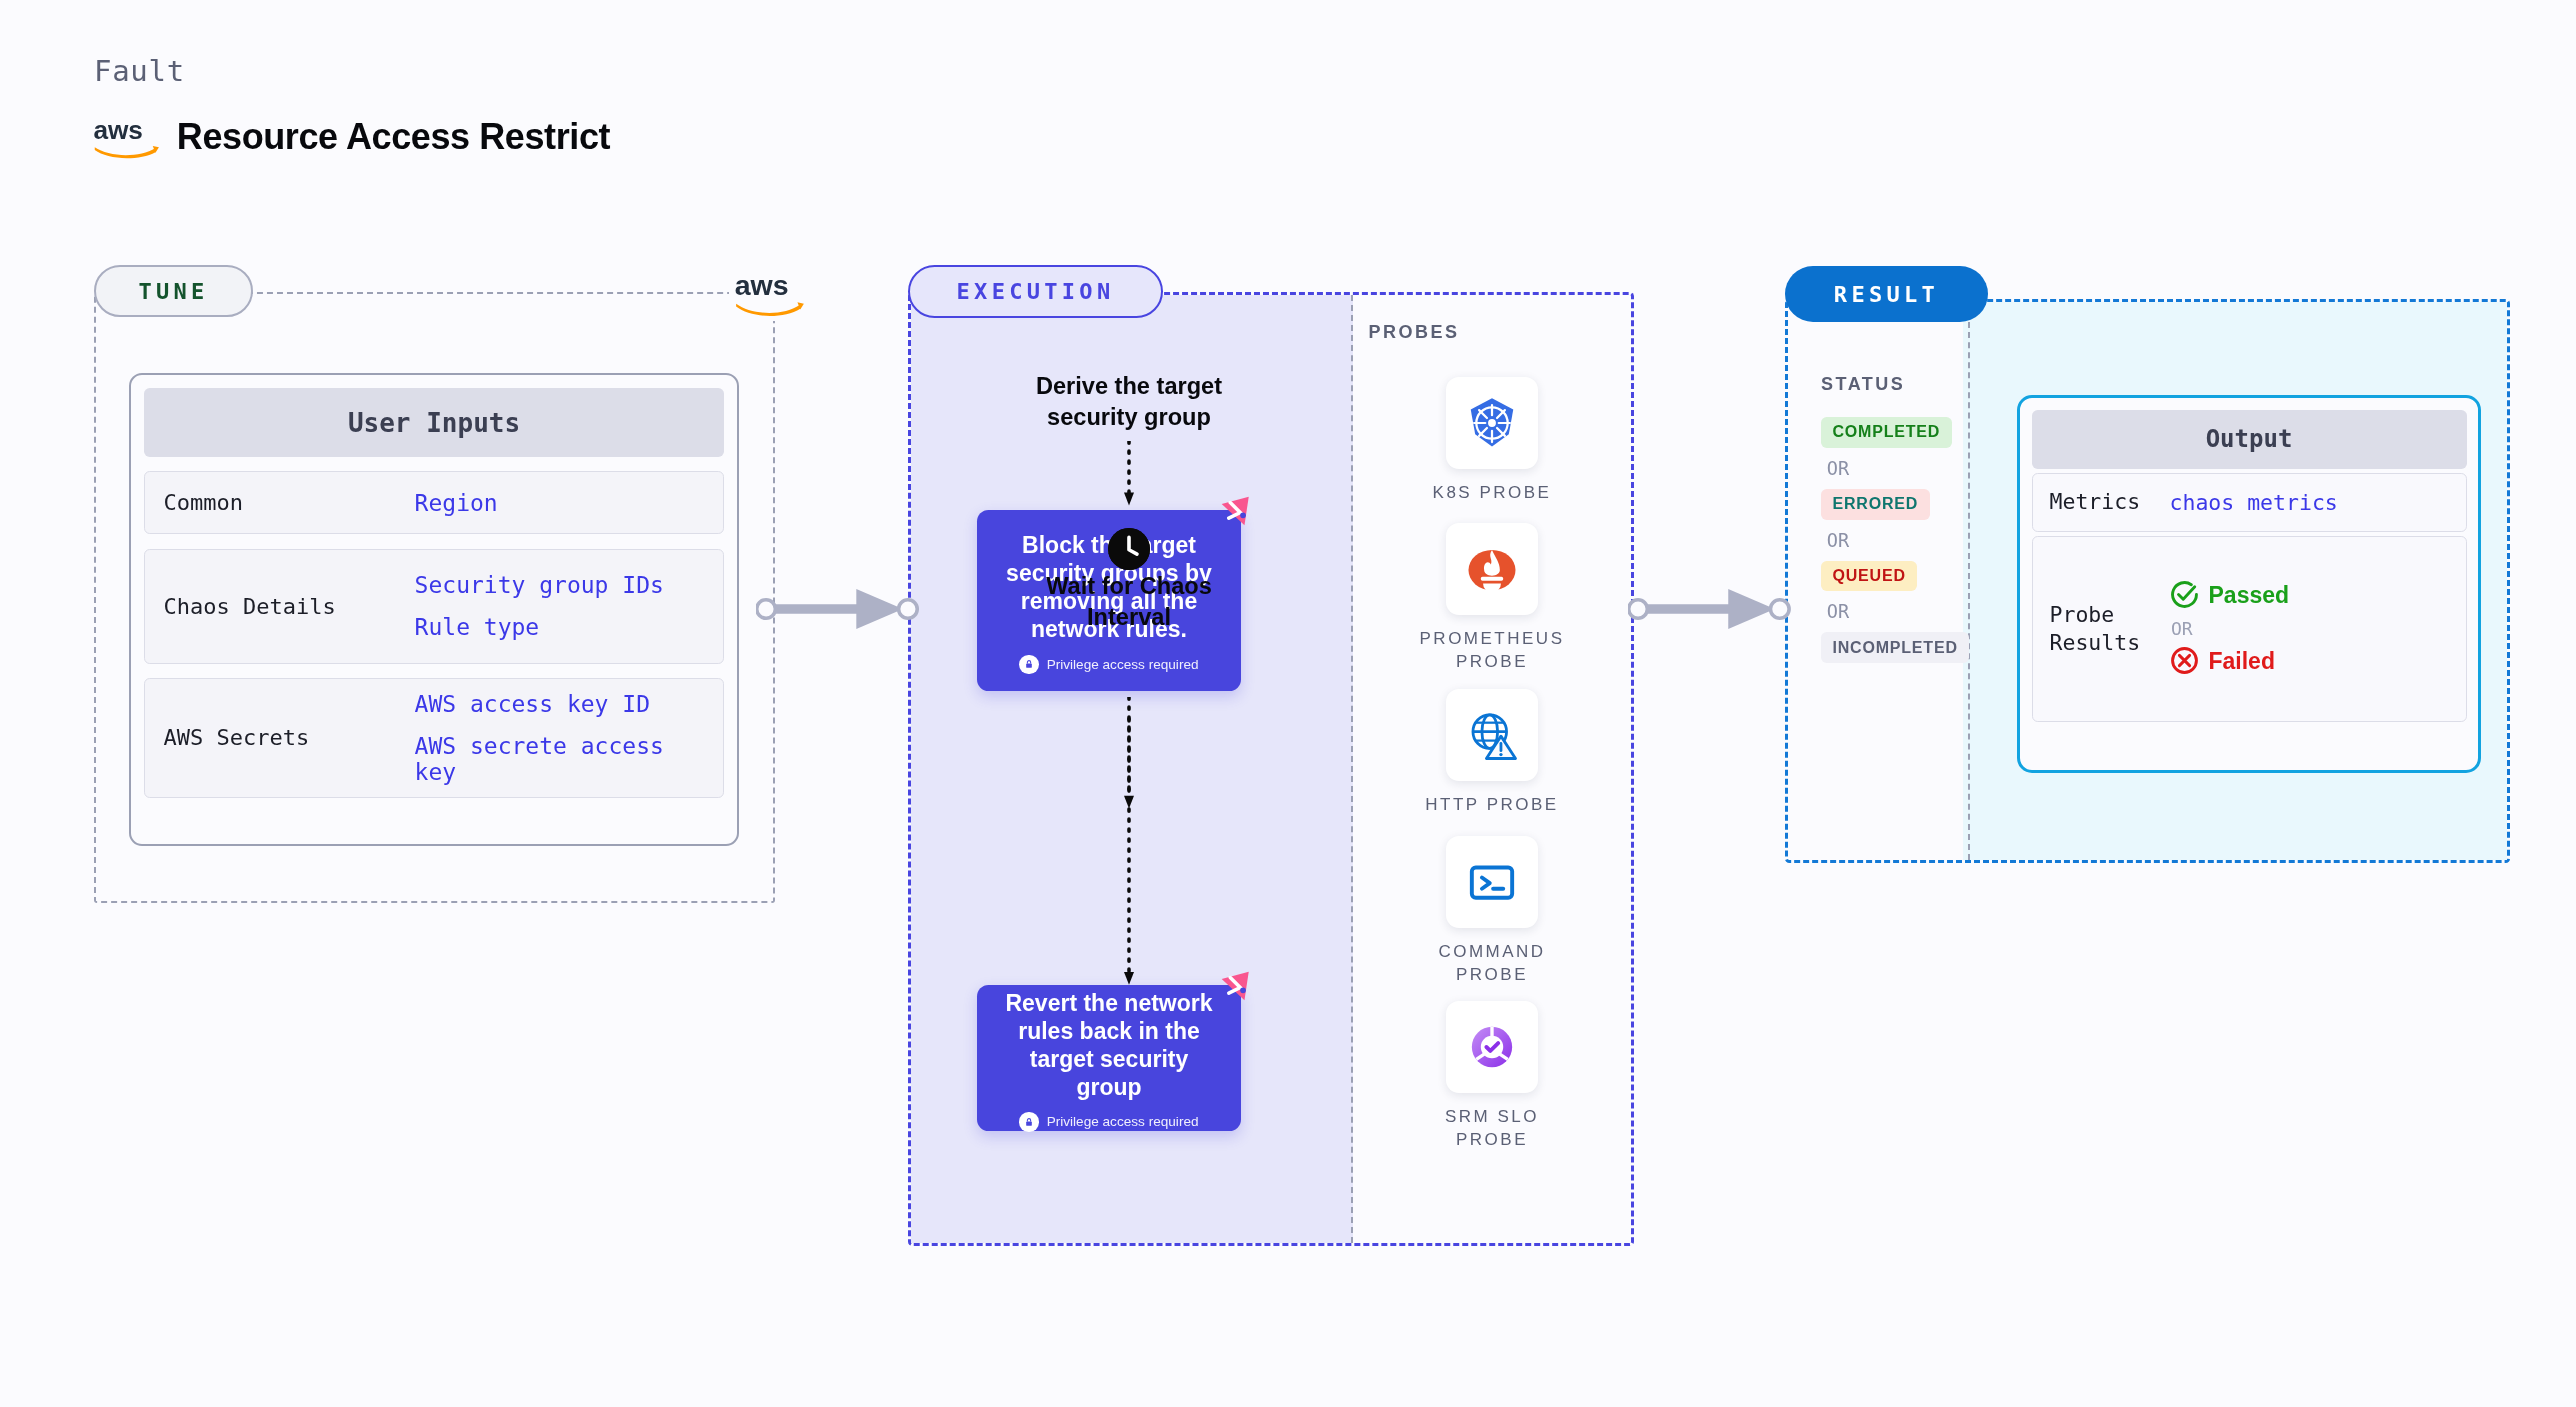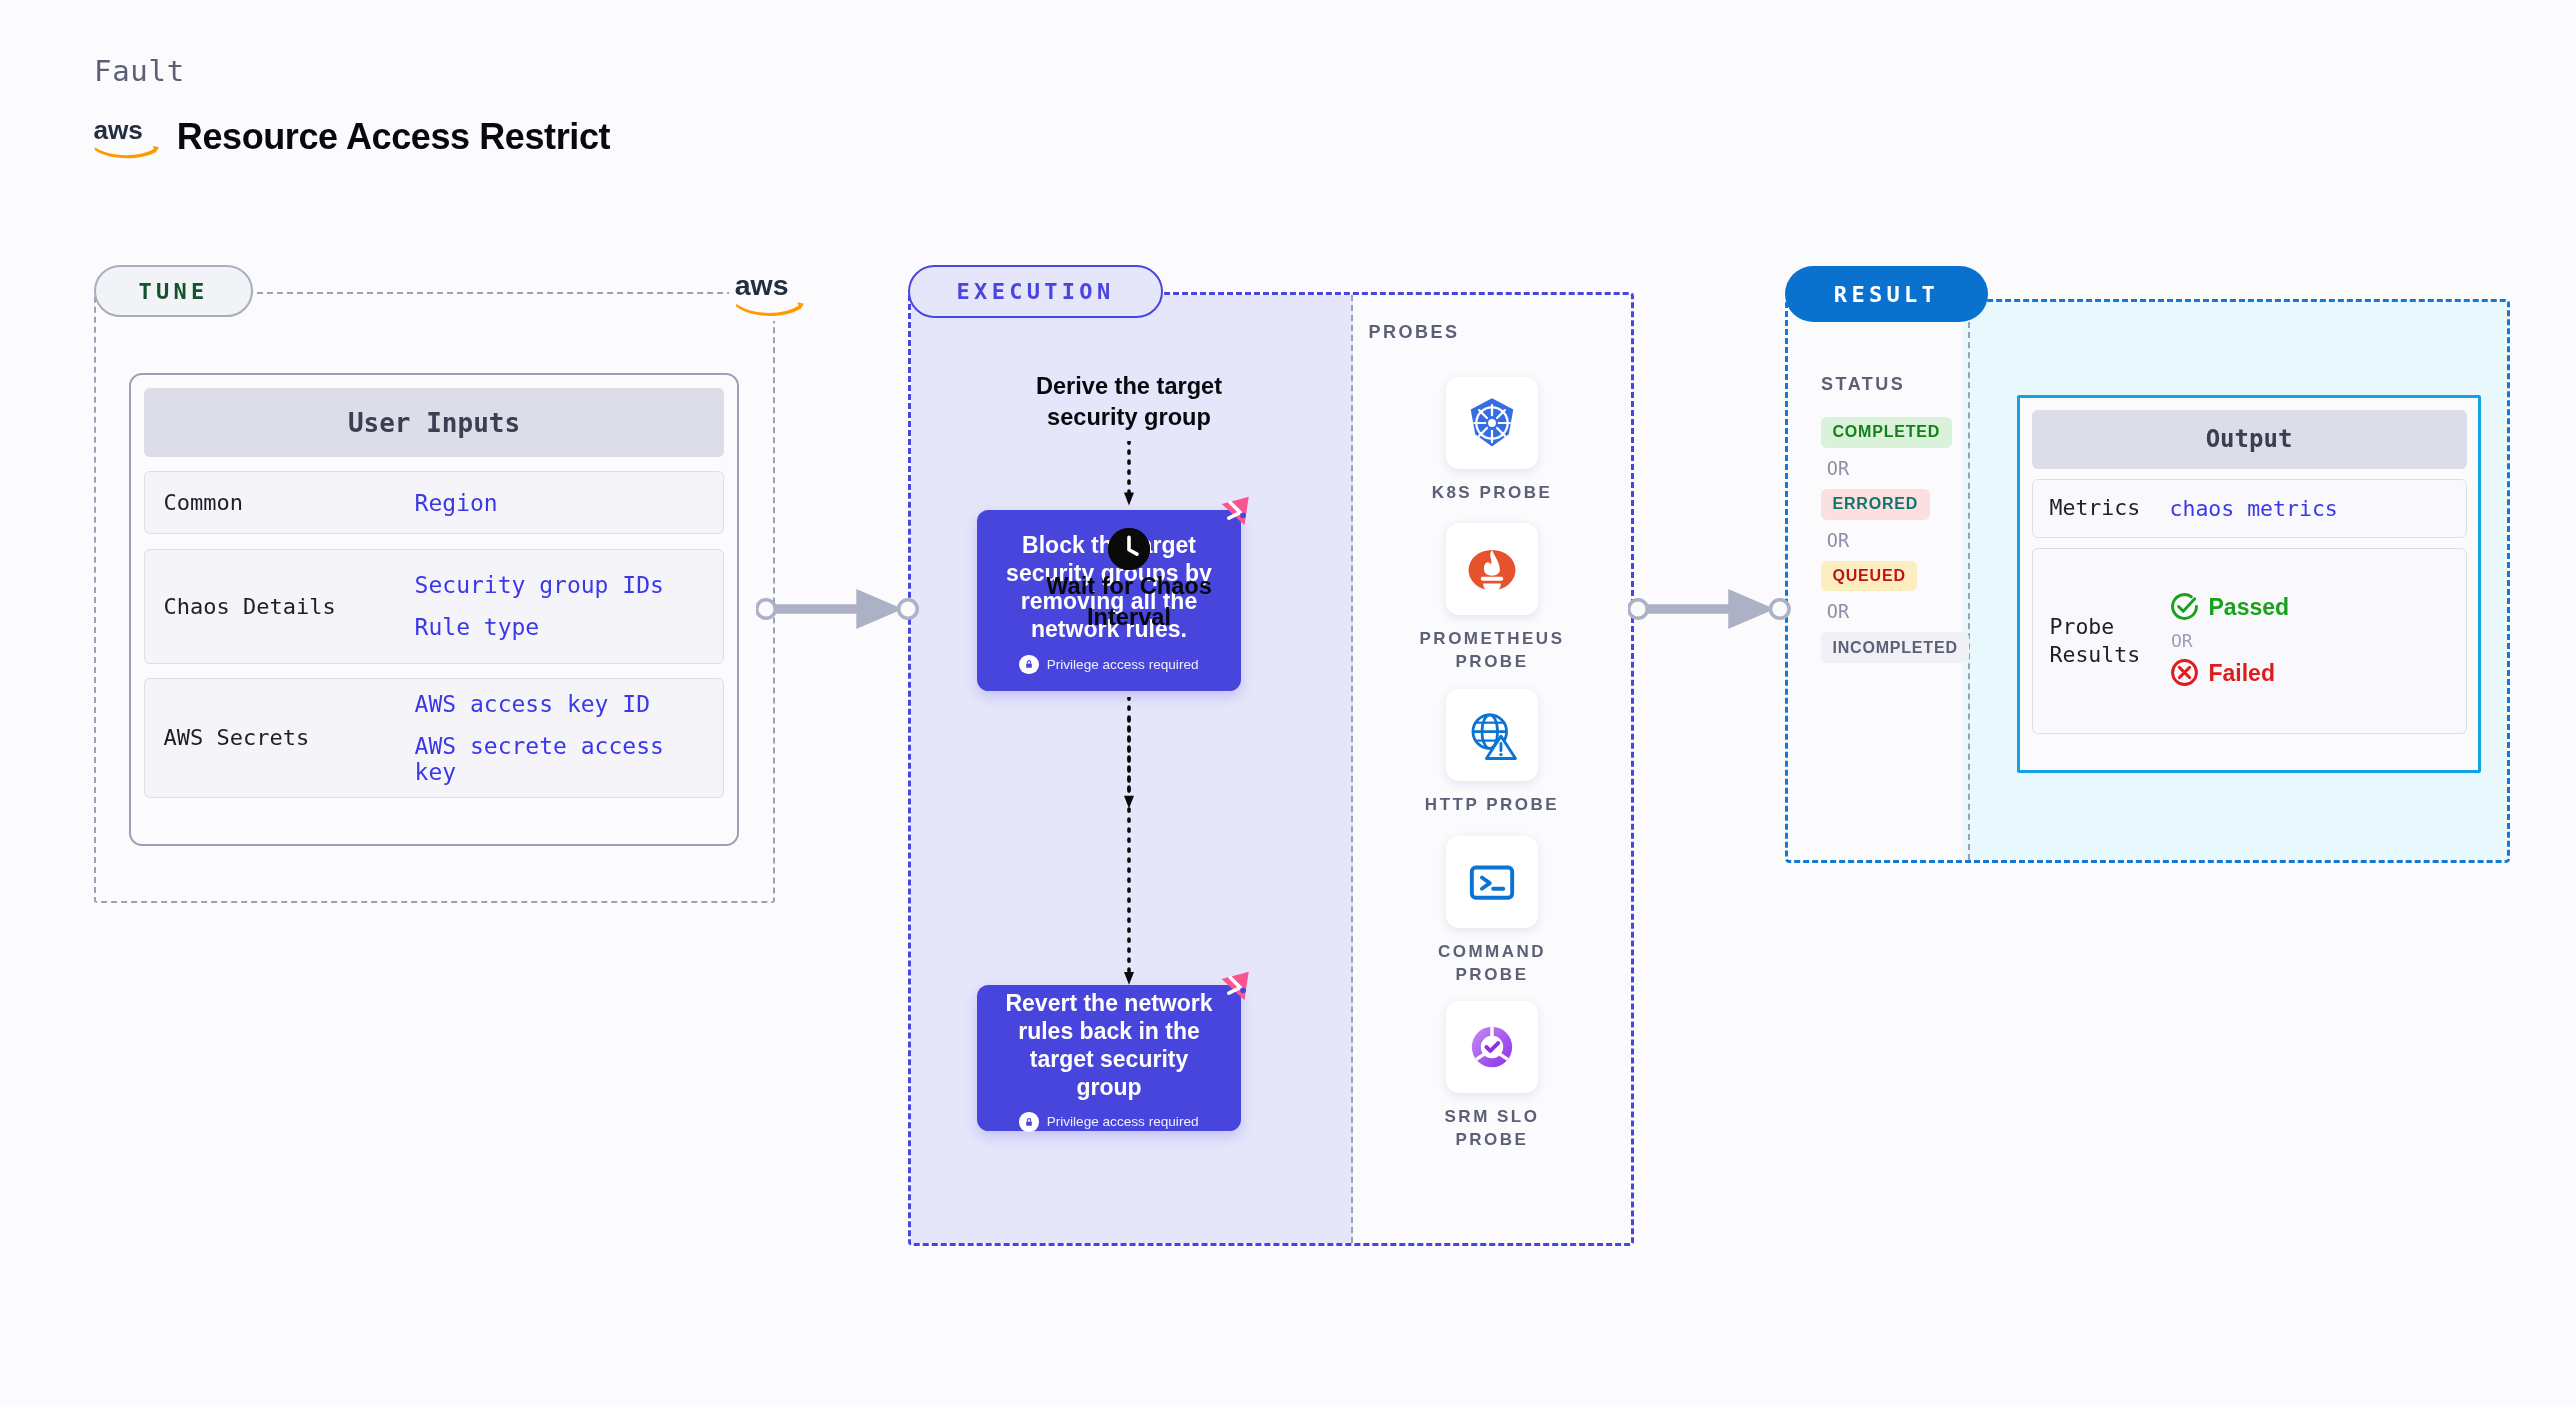--- a/index.html
+++ b/index.html
@@ -140,21 +140,21 @@
   .probe-item {
     position: absolute; left: 0; width: 284px;
     display: flex; flex-direction: column; align-items: center; gap: 11.5px;
   }
   .probe-tile {
     width: 92px; height: 92px; background: #ffffff; border-radius: 13px;
     box-shadow: 0 2.9px 10px rgba(30,35,70,0.10);
     display: flex; align-items: center; justify-content: center;
   }
   .probe-label {
-    font-size: 17px; font-weight: 700; color: #5b6075; letter-spacing: 2.5px;
+    font-size: 17px; font-weight: 400; color: #5b6075; letter-spacing: 2.5px;
     text-align: center; line-height: 1.36; white-space: pre-line;
   }
 
   
   .result-outer {
     position: absolute; left: 1785px; top: 299px; width: 725px; height: 564px;
     border: 3.6px dashed #1379d6; border-radius: 4.3px; background: #fbfbfe;
   }
   .result-right {
     position: absolute; right: 0; top: 0; width: 544px; height: 100%;
@@ -180,22 +180,22 @@
   .sb-errored { background: #fce0e0; color: #0f766e; }
   .sb-queued { background: #fdeec2; color: #c01414; }
   .sb-incompleted { background: #f0f0f6; color: #5b6075; }
   .or-text {
     font-size: 18.6px; color: #8b90a6; margin: 10px 0 10px 5.7px;
     font-family: "DejaVu Sans Mono", monospace;
   }
 
   .output-card {
     position: absolute; left: 2017px; top: 395px; width: 464px; height: 378px;
-    border: 3.6px solid #12a3e0; border-radius: 2px; background: #fbfbfe;
-    padding: 11.5px; display: flex; flex-direction: column; gap: 10px; z-index: 14;
+    border: 3.6px solid #12a3e0; border-radius: 15px; background: #fbfbfe;
+    padding: 11.5px; display: flex; flex-direction: column; gap: 4px; z-index: 14;
   }
   .out-head {
     background: #dcdde8; border-radius: 5.7px; height: 59px;
     display: flex; align-items: center; justify-content: center;
     font-family: "DejaVu Sans Mono", monospace; font-size: 24px; font-weight: 700; color: #3b3f52;
   }
   .out-row {
     border: 1.4px solid #dcdde8; border-radius: 5.7px; background: #f9f9fd;
     display: flex; align-items: center; padding: 12px 17px;
   }

